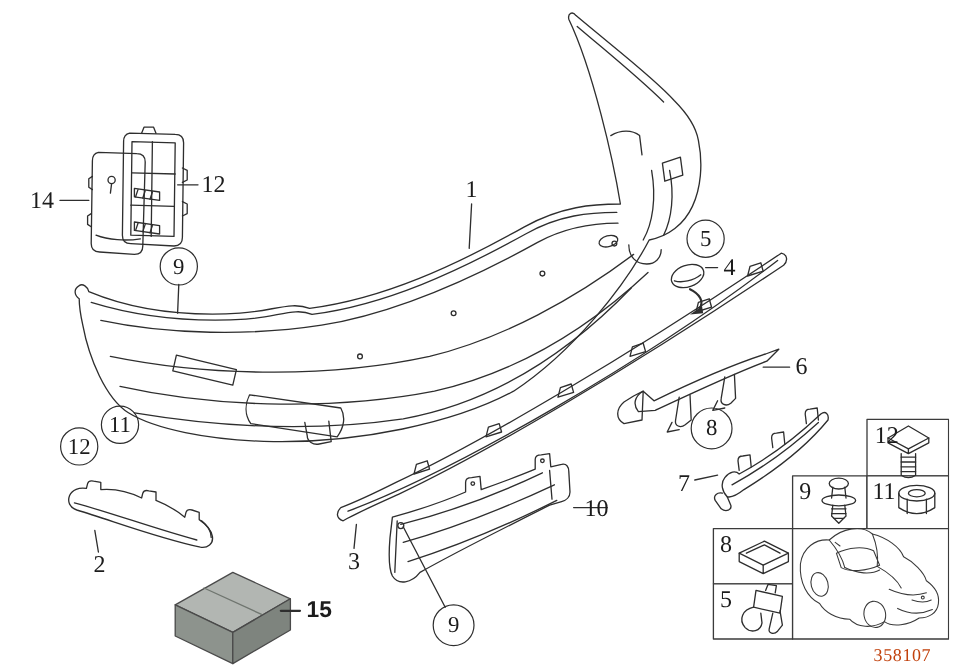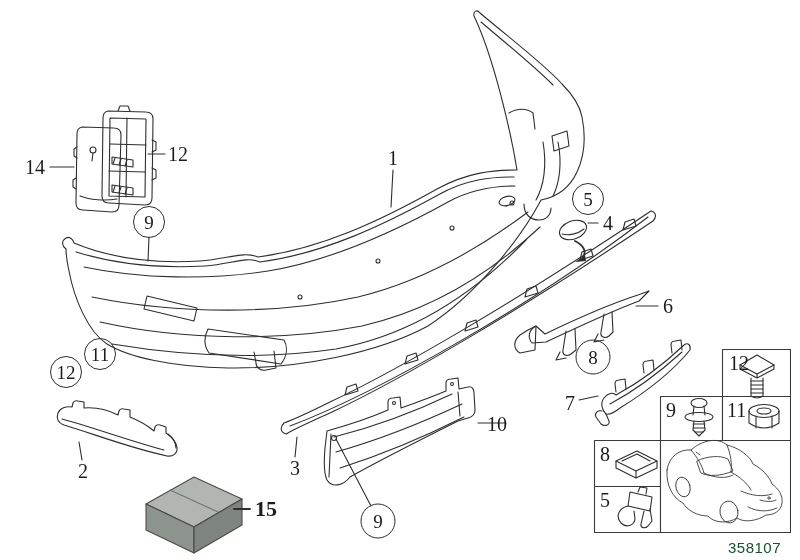--- a/index.html
+++ b/index.html
@@ -1,27 +1,27 @@
 <!DOCTYPE html>
 <html><head>
 <meta charset="utf-8">
 <style>
   html,body{margin:0;padding:0;background:#fff;}
   .stage{position:relative;width:791px;height:560px;background:#ffffff;overflow:hidden;
          font-family:"Liberation Serif",serif;}
   .stage svg{position:absolute;left:0;top:0;}
   .lbl{position:absolute;transform:translate(-50%,-50%);font-size:20px;color:#1c1c1c;
        white-space:nowrap;line-height:1;}
-  .lbl.bold{font-family:Liberation Serif, serif;font-weight:700;font-size:22px;}
+  .lbl.bold{font-family:Liberation Sans, sans-serif;font-weight:700;font-size:19px;}
   .circ{position:absolute;transform:translate(-50%,-50%);border:1.6px solid #2e2e2e;
         border-radius:50%;display:flex;align-items:center;justify-content:center;
         font-size:19px;color:#1c1c1c;background:transparent;line-height:1;}
   .legnum{position:absolute;font-size:20px;color:#1c1c1c;line-height:1;}
-  .docnum{position:absolute;font-family:Liberation Sans, sans-serif;font-size:15px;
-          color:#14532d;letter-spacing:0.5px;line-height:1;}
+  .docnum{position:absolute;font-family:Liberation Serif, serif;font-size:15px;
+          color:#c2410c;letter-spacing:0.5px;line-height:1;}
 </style>
 </head>
 <body>
 
 <div class="stage">
 
   <svg width="800" height="560" viewBox="0 0 800 560" fill="none" stroke="#2e2e2e" stroke-width="1.1" stroke-linecap="round" stroke-linejoin="round">
 
     <g>
       <path d="M66 249 C62 246 61 241 66 238 C69 236 73 239 74 243

